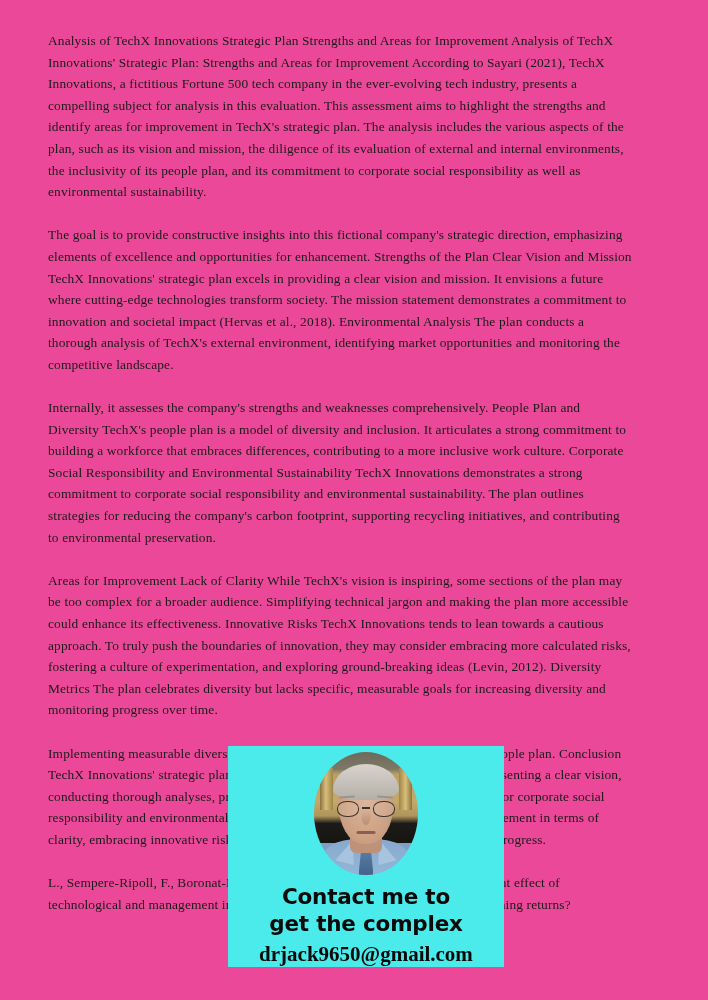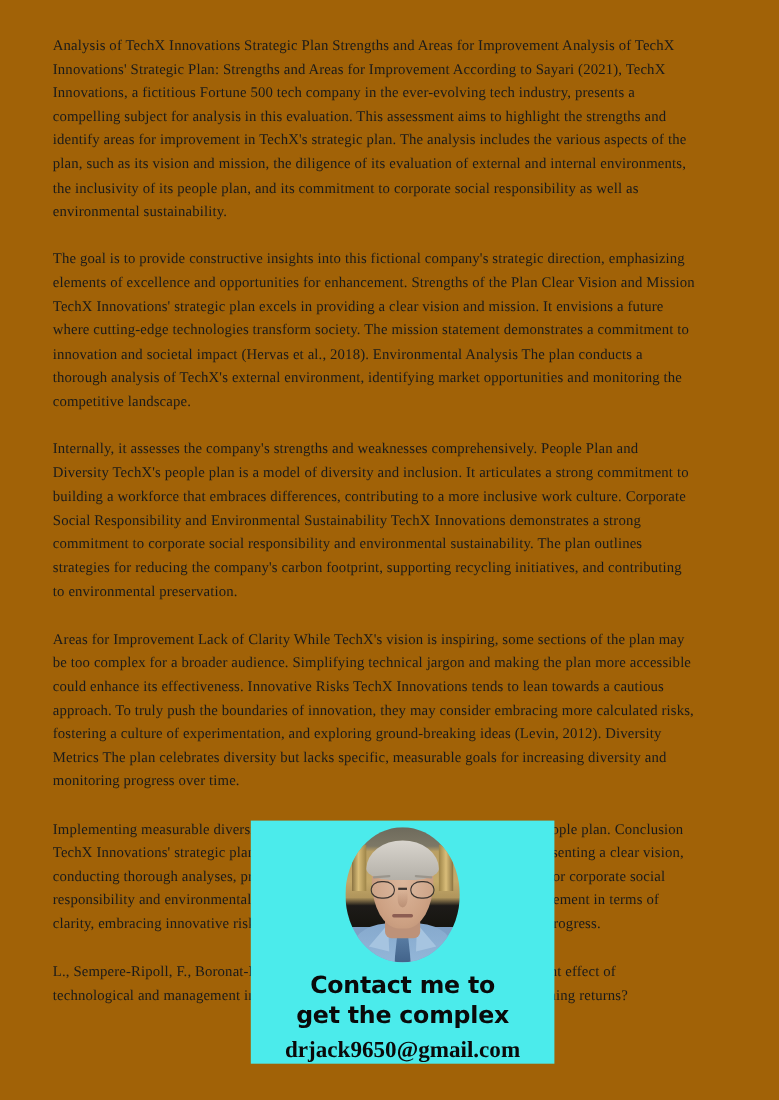--- a/index.html
+++ b/index.html
@@ -15,21 +15,21 @@
     overflow: hidden;
     font-family: "Liberation Serif", "DejaVu Serif", serif;
     color: #1b1b1b;
   }
 
   #page {
     position: absolute;
     left: 0; top: 0;
     width: 708px;
     height: 1000px;
-    background: #a16207;
+    background: #ec4899;
   }
 
   #doc-body {
     position: absolute;
     left: 48px;
     top: 30px;
     width: 585px;
   }
 
   .para {

